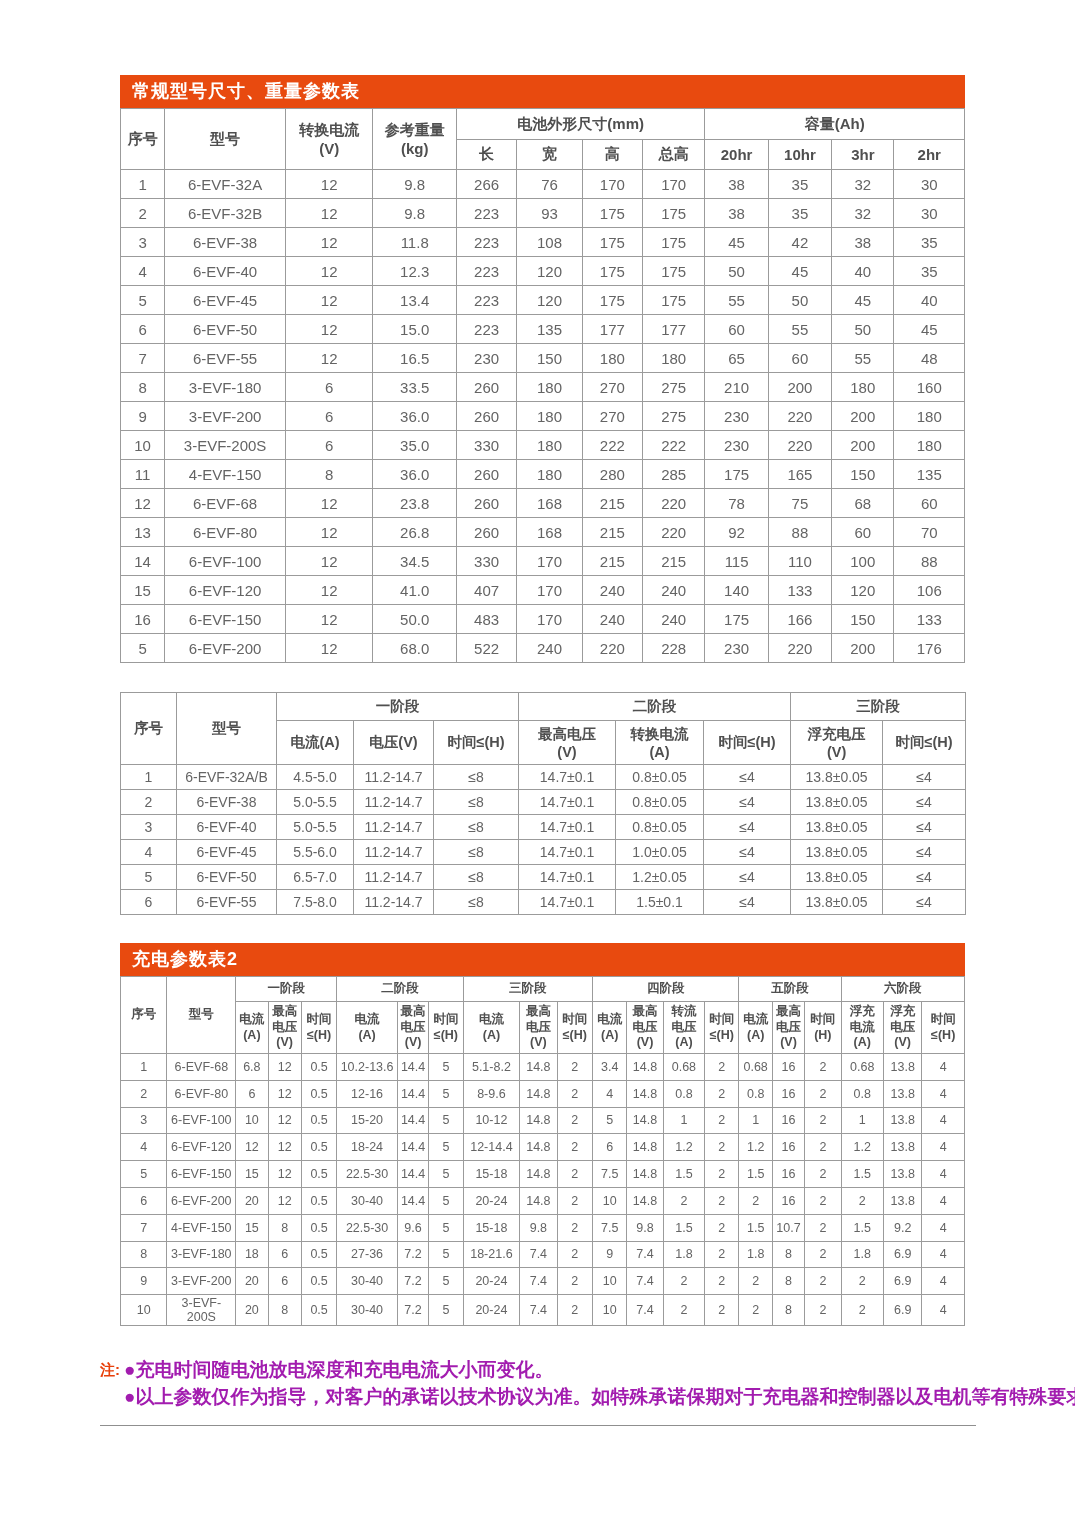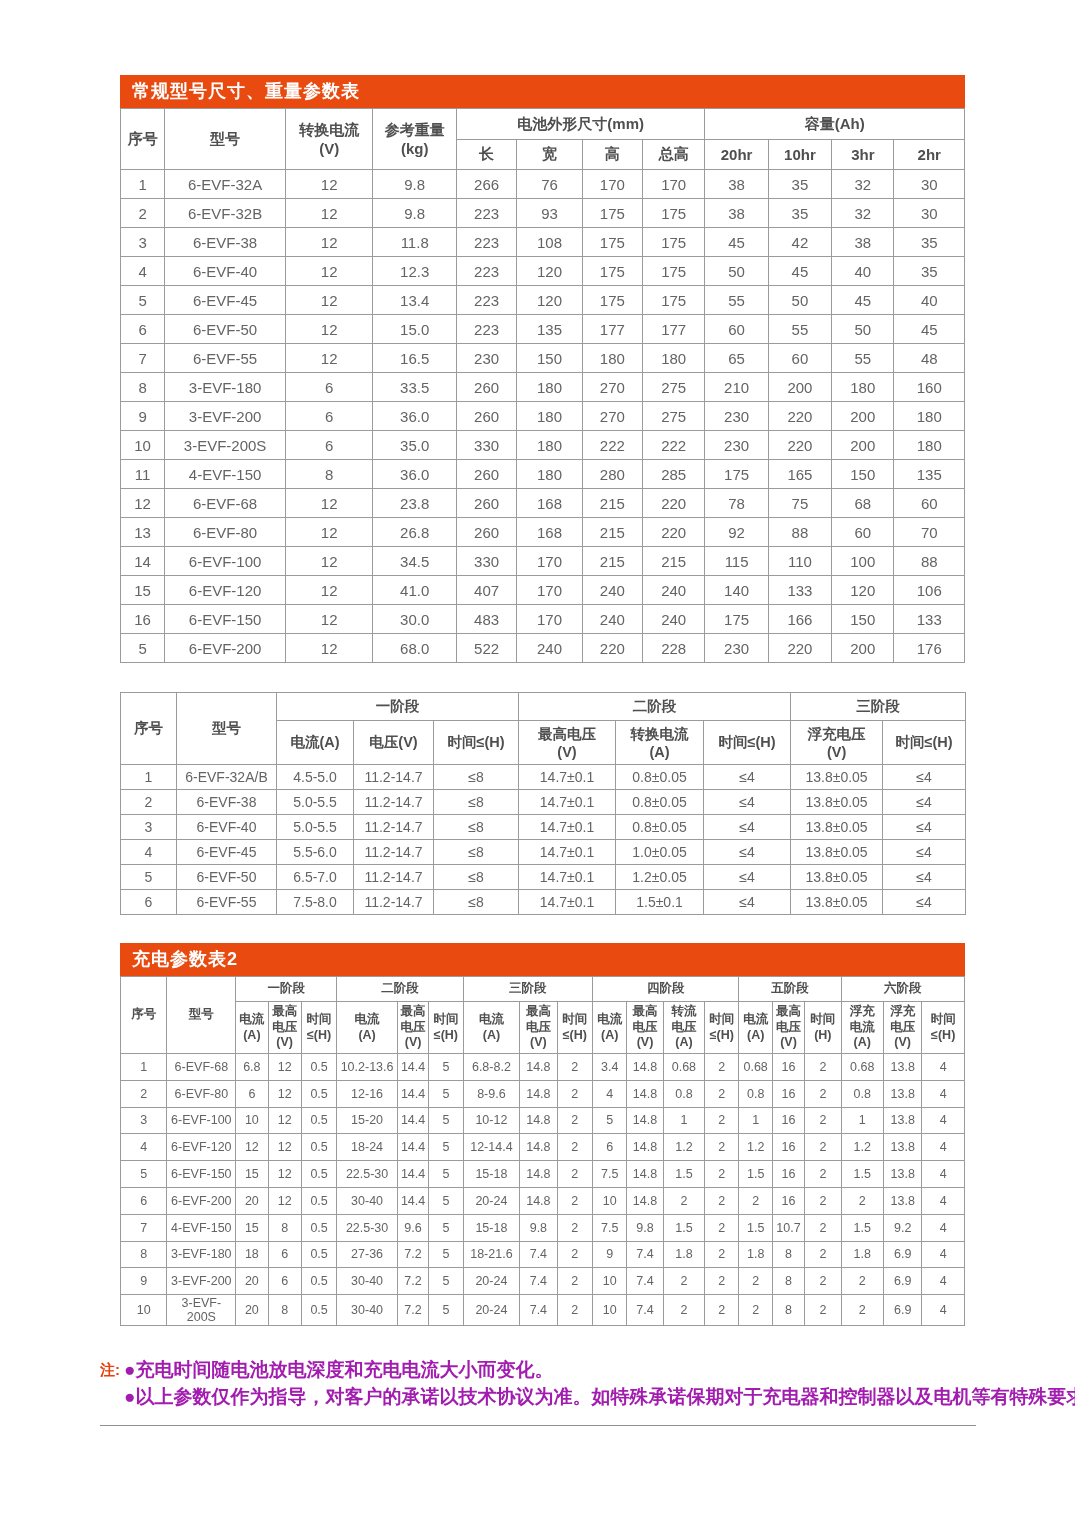--- a/index.html
+++ b/index.html
@@ -309,21 +309,21 @@
           <td>240</td>
           <td>140</td>
           <td>133</td>
           <td>120</td>
           <td>106</td>
         </tr>
         <tr>
           <td>16</td>
           <td>6-EVF-150</td>
           <td>12</td>
-          <td>30.0</td>
+          <td>50.0</td>
           <td>483</td>
           <td>170</td>
           <td>240</td>
           <td>240</td>
           <td>175</td>
           <td>166</td>
           <td>150</td>
           <td>133</td>
         </tr>
         <tr>
@@ -546,21 +546,21 @@
     <tbody>
         <tr>
           <td>1</td>
           <td>6-EVF-68</td>
           <td>6.8</td>
           <td>12</td>
           <td>0.5</td>
           <td>10.2-13.6</td>
           <td>14.4</td>
           <td>5</td>
-          <td>6.8-8.2</td>
+          <td>5.1-8.2</td>
           <td>14.8</td>
           <td>2</td>
           <td>3.4</td>
           <td>14.8</td>
           <td>0.68</td>
           <td>2</td>
           <td>0.68</td>
           <td>16</td>
           <td>2</td>
           <td>0.68</td>

